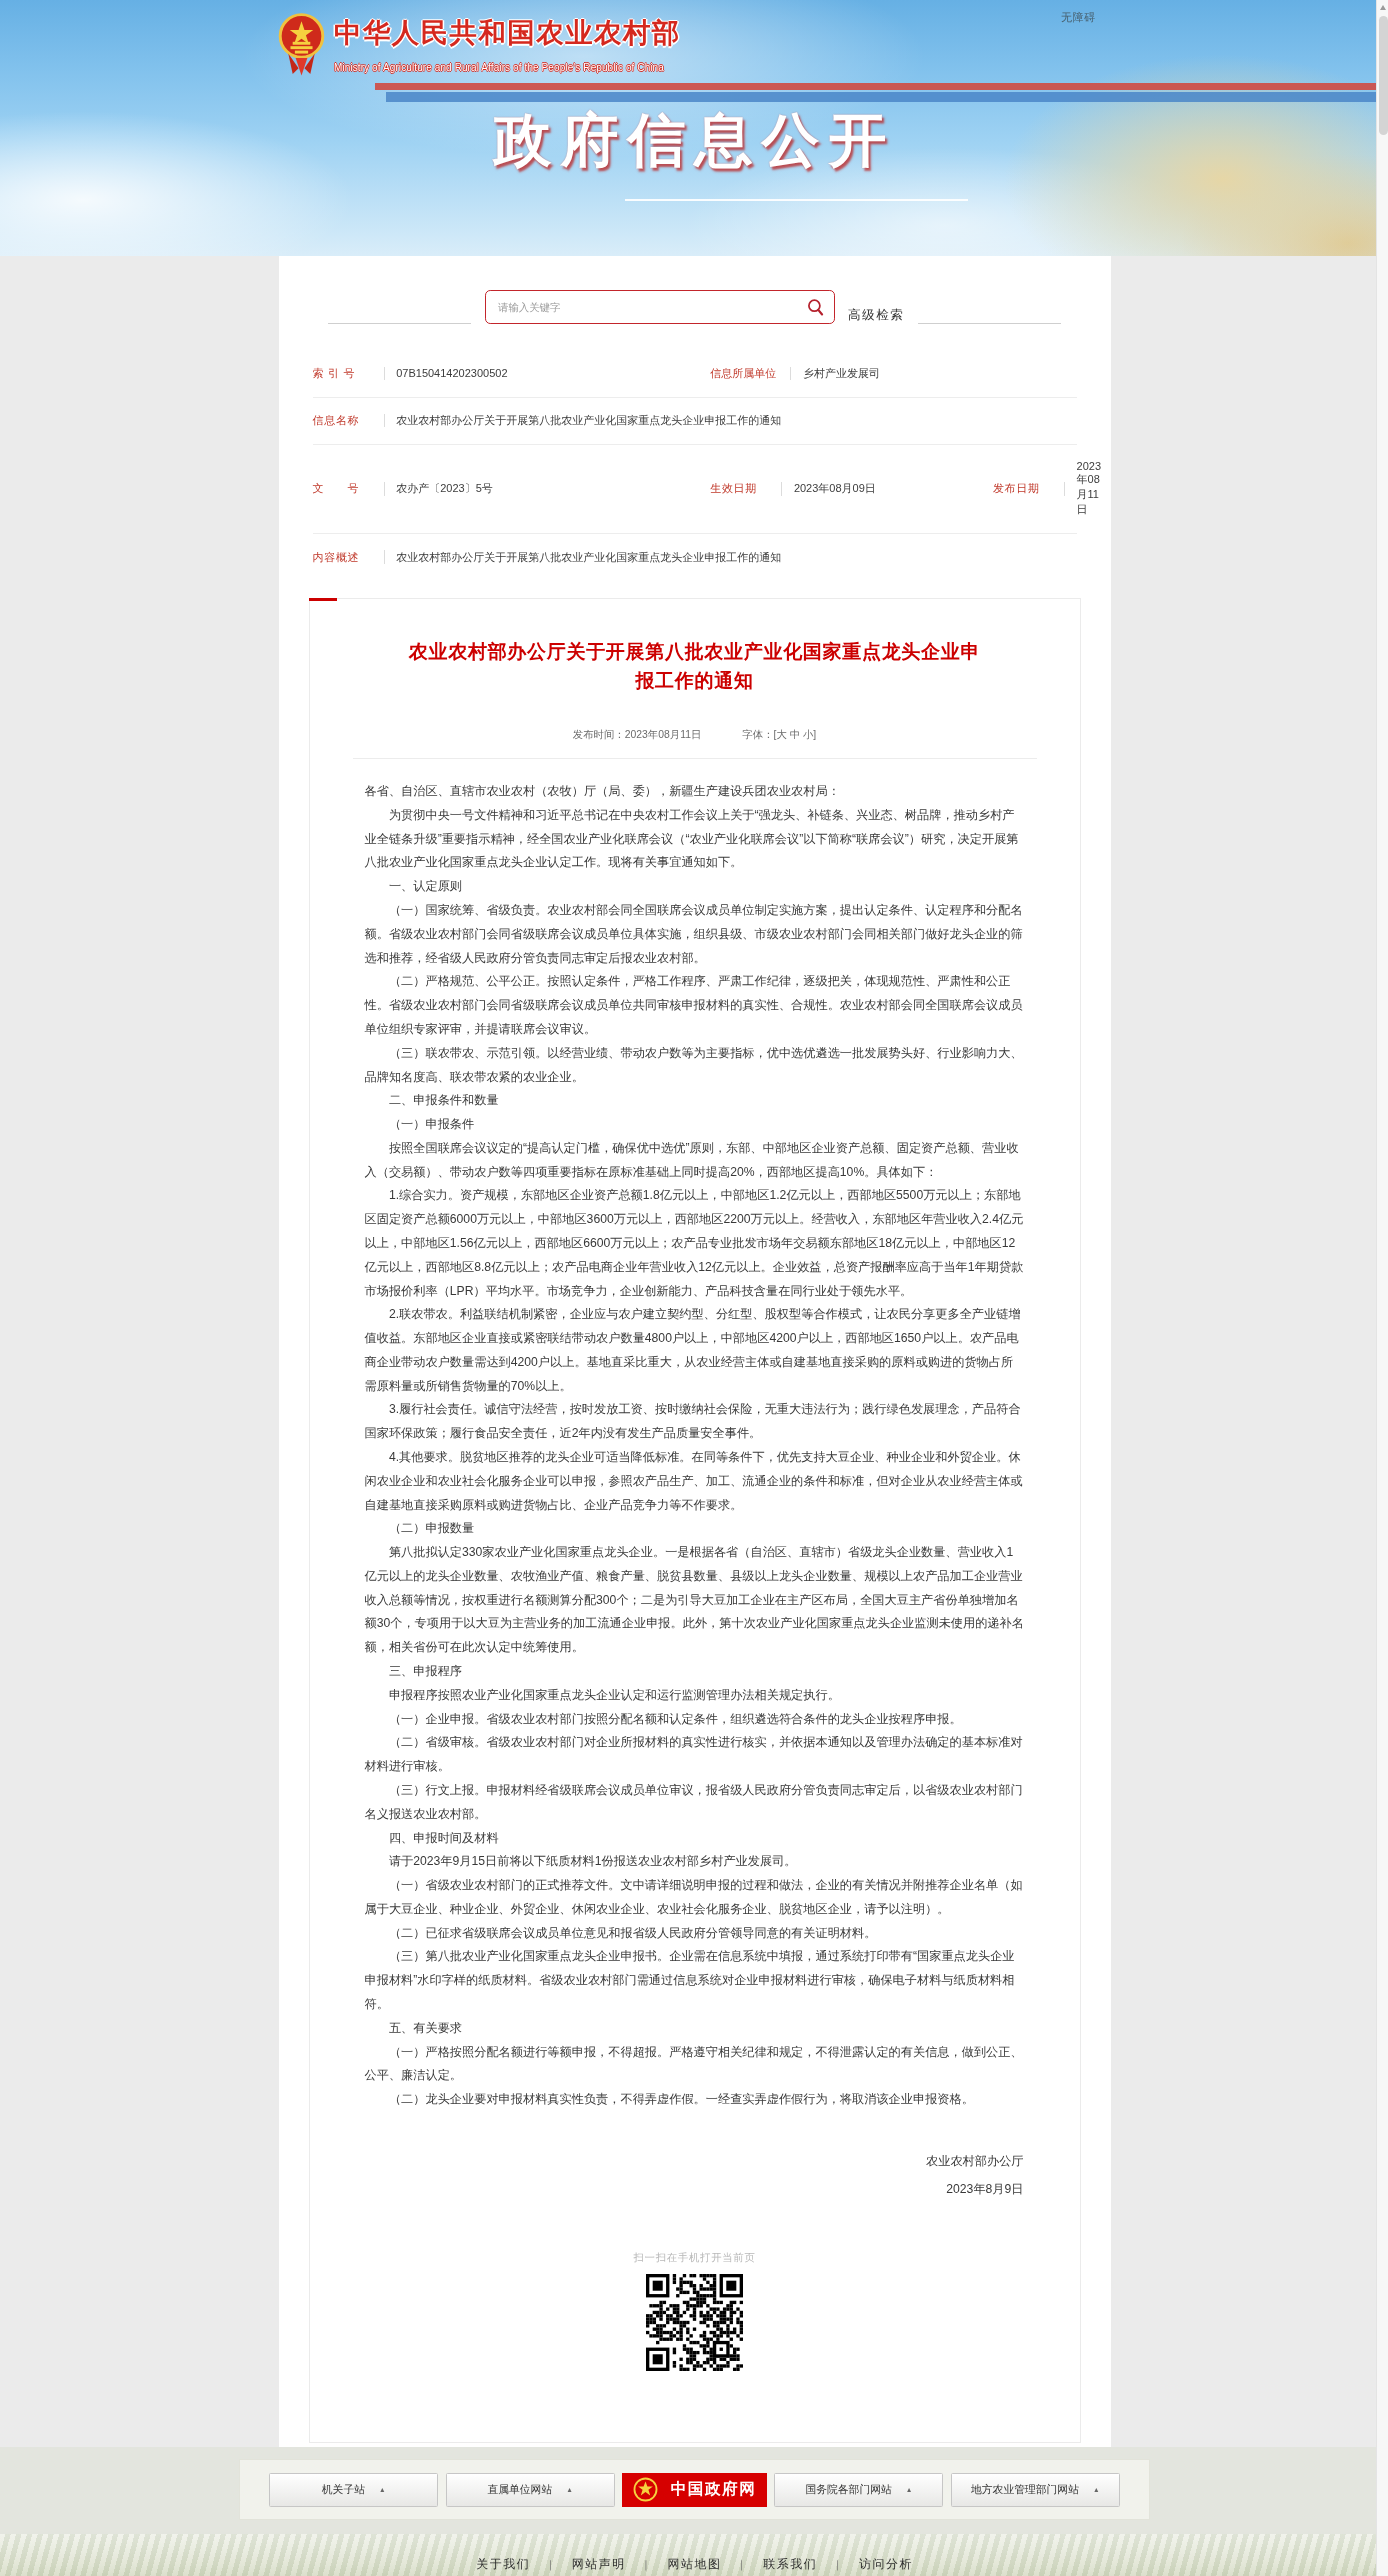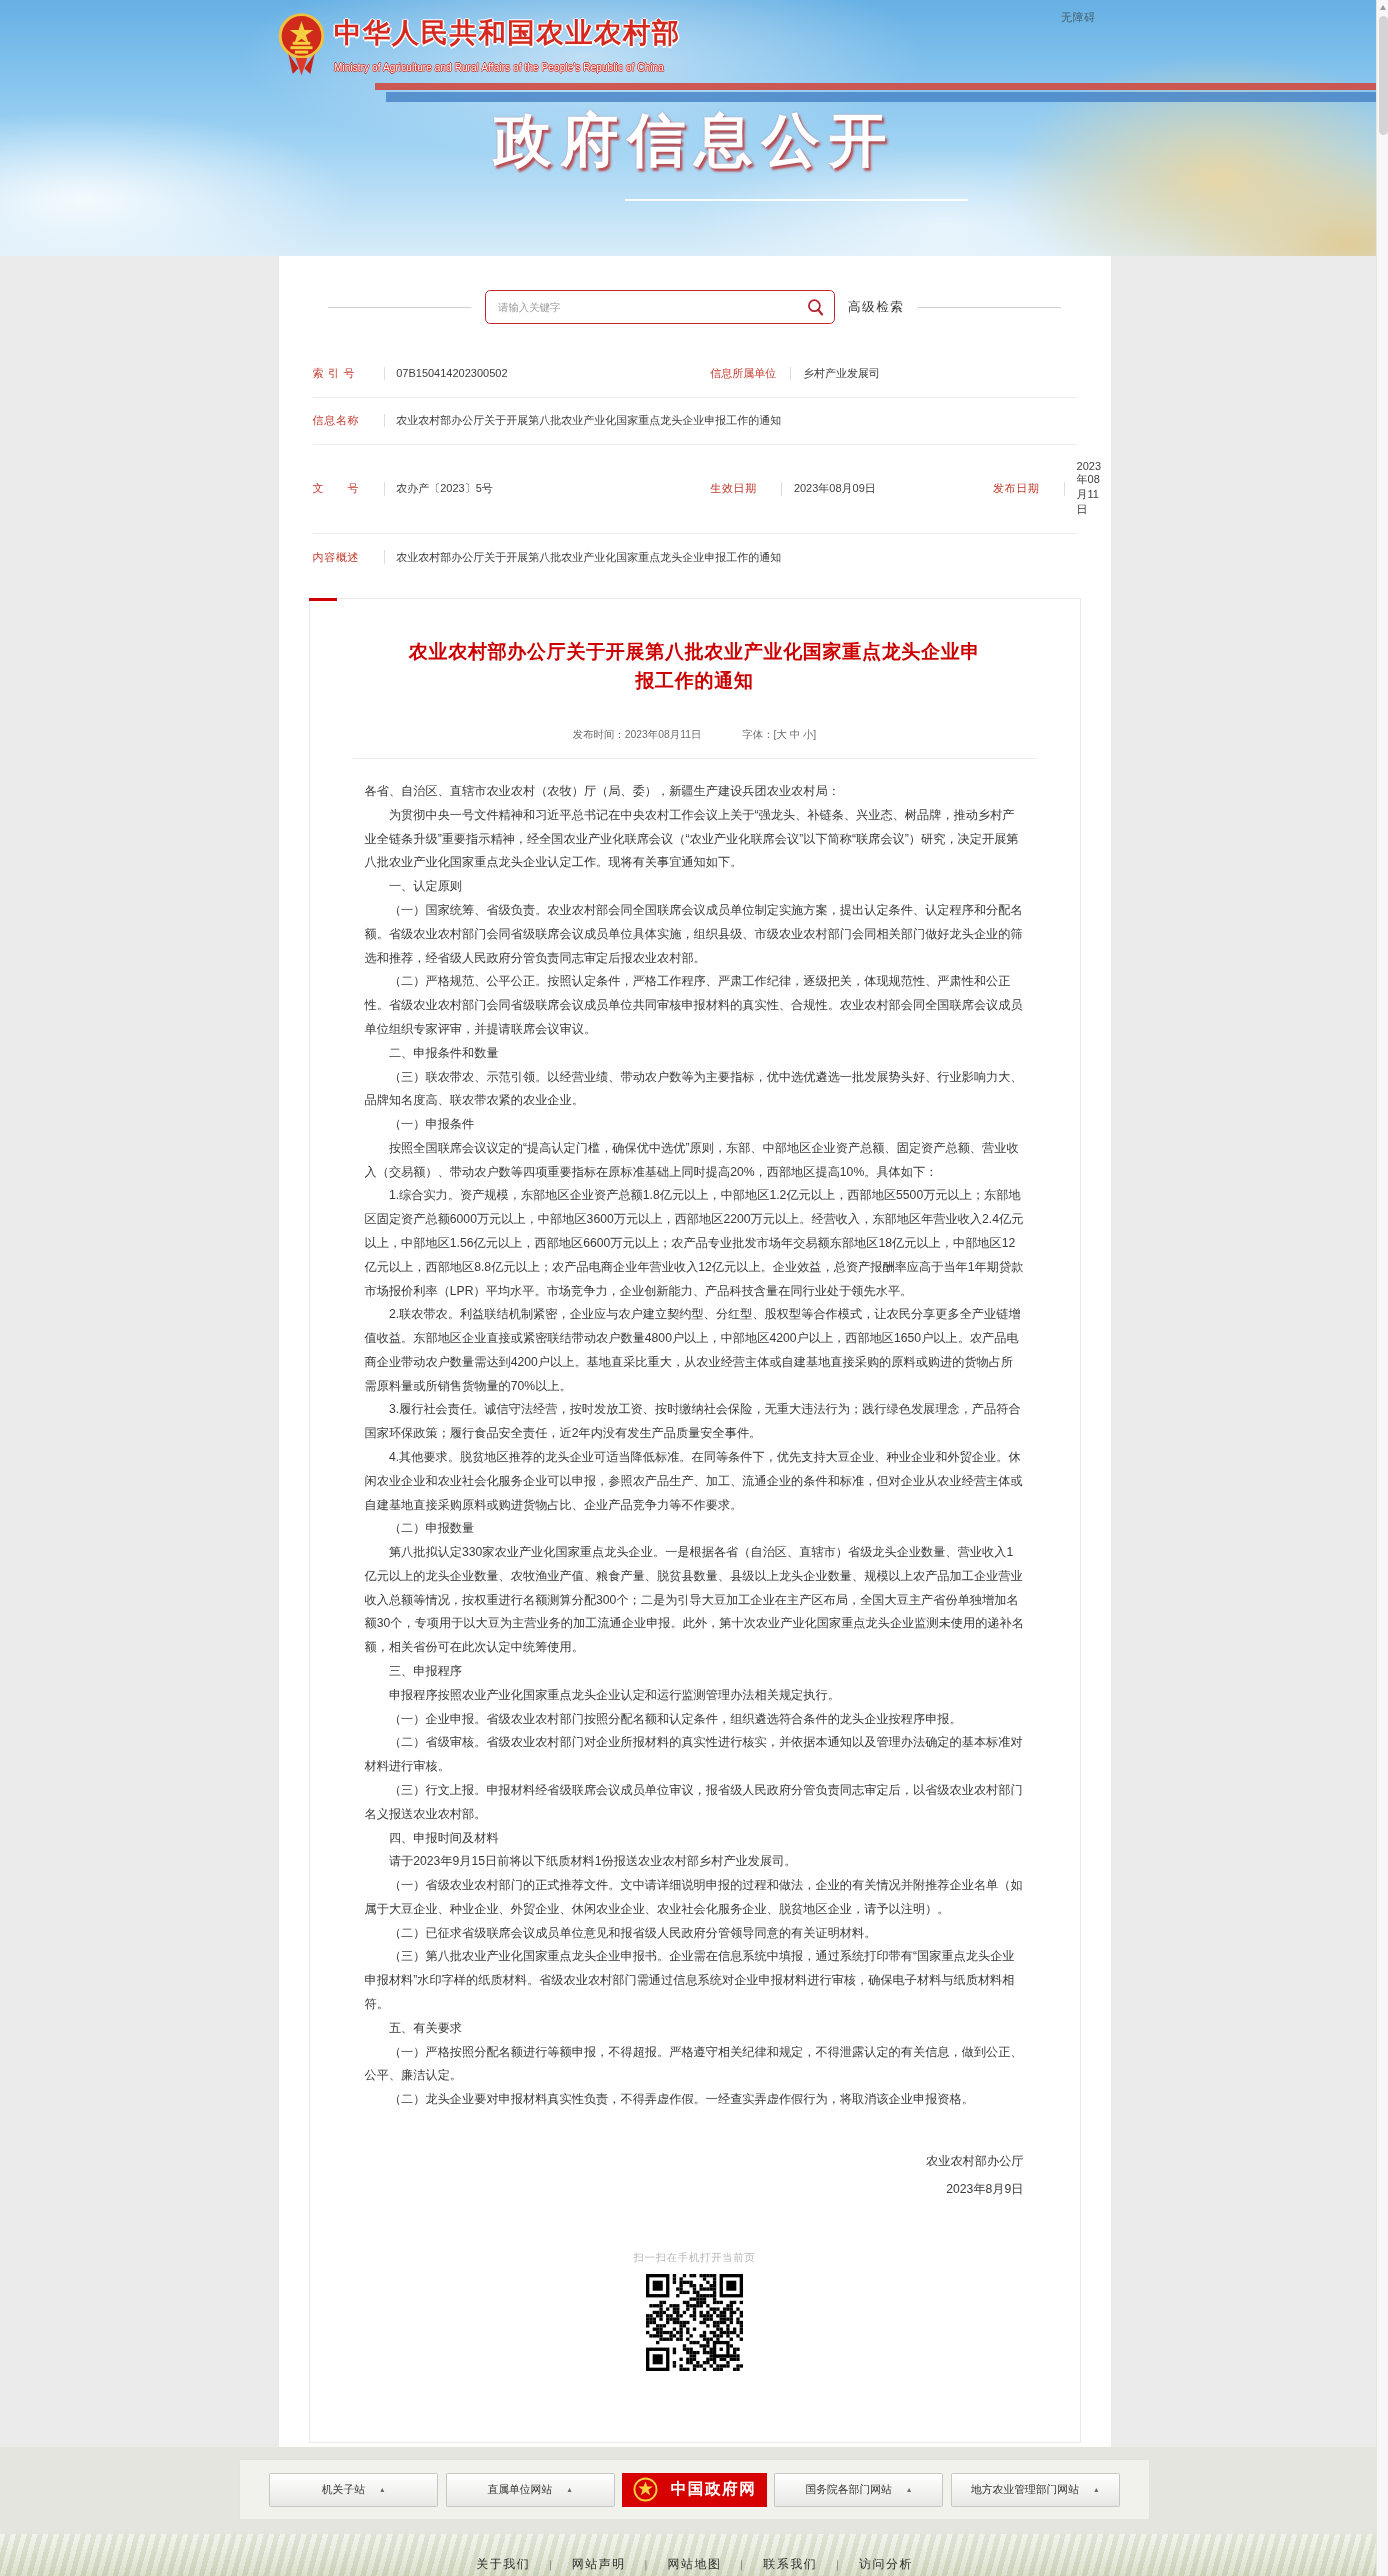--- a/index.html
+++ b/index.html
@@ -53,21 +53,21 @@
     position:absolute;top:102px;left:0;width:100%;text-align:center;z-index:2;
     font-size:58px;font-weight:bold;color:#fff;letter-spacing:9px;
     text-shadow:2.2px 3px 2.2px rgba(190,40,40,.78),0 0 1.5px rgba(190,40,40,.45);
   }
   .banner-underline{position:absolute;top:199px;left:625px;width:343px;height:1.5px;background:rgba(255,255,255,.92);z-index:2;}
 
   
   .main-wrap{background:#ebebeb;padding-bottom:0;}
   .card{width:832px;margin:0 auto;background:#fff;padding-bottom:4.5px;}
 
-  .search-row{display:flex;align-items:center;justify-content:center;gap:13.4px;padding:34px 0 19px;}
+  .search-row{display:flex;align-items:flex-end;justify-content:center;gap:13.4px;padding:34px 0 19px;}
   .h-line{width:143px;height:0.7px;background:#cfcfcf;}
   .search-box{
     width:350px;height:34px;border:1.5px solid var(--accent-red);border-radius:5.2px;
     display:flex;align-items:center;padding:0 7.4px 0 10.4px;background:#fff;
   }
   .search-box input{flex:1;border:none;outline:none;font-size:10.4px;color:#333;font-family:inherit;background:transparent;}
   .search-box input::placeholder{color:#9a9a9a;}
   .search-btn{border:none;background:none;padding:1.5px;display:flex;align-items:center;cursor:pointer;}
   .adv-search{font-size:12.6px;color:#333;letter-spacing:1.5px;}
 
@@ -225,23 +225,23 @@
         </span>
       
             <p>为贯彻中央一号文件精神和习近平总书记在中央农村工作会议上关于“强龙头、补链条、兴业态、树品牌，推动乡村产业全链条升级”重要指示精神，经全国农业产业化联席会议（“农业产业化联席会议”以下简称“联席会议”）研究，决定开展第八批农业产业化国家重点龙头企业认定工作。现将有关事宜通知如下。</p>
           
             <p>一、认定原则</p>
           
             <p>（一）国家统筹、省级负责。农业农村部会同全国联席会议成员单位制定实施方案，提出认定条件、认定程序和分配名额。省级农业农村部门会同省级联席会议成员单位具体实施，组织县级、市级农业农村部门会同相关部门做好龙头企业的筛选和推荐，经省级人民政府分管负责同志审定后报农业农村部。</p>
           
             <p>（二）严格规范、公平公正。按照认定条件，严格工作程序、严肃工作纪律，逐级把关，体现规范性、严肃性和公正性。省级农业农村部门会同省级联席会议成员单位共同审核申报材料的真实性、合规性。农业农村部会同全国联席会议成员单位组织专家评审，并提请联席会议审议。</p>
           
+            <p>（三）联农带农、示范引领。以经营业绩、带动农户数等为主要指标，优中选优遴选一批发展势头好、行业影响力大、品牌知名度高、联农带农紧的农业企业。</p>
+          
             <p>二、申报条件和数量</p>
-          
-            <p>（三）联农带农、示范引领。以经营业绩、带动农户数等为主要指标，优中选优遴选一批发展势头好、行业影响力大、品牌知名度高、联农带农紧的农业企业。</p>
           
             <p>（一）申报条件</p>
           
             <p>按照全国联席会议议定的“提高认定门槛，确保优中选优”原则，东部、中部地区企业资产总额、固定资产总额、营业收入（交易额）、带动农户数等四项重要指标在原标准基础上同时提高20%，西部地区提高10%。具体如下：</p>
           
             <p>1.综合实力。资产规模，东部地区企业资产总额1.8亿元以上，中部地区1.2亿元以上，西部地区5500万元以上；东部地区固定资产总额6000万元以上，中部地区3600万元以上，西部地区2200万元以上。经营收入，东部地区年营业收入2.4亿元以上，中部地区1.56亿元以上，西部地区6600万元以上；农产品专业批发市场年交易额东部地区18亿元以上，中部地区12亿元以上，西部地区8.8亿元以上；农产品电商企业年营业收入12亿元以上。企业效益，总资产报酬率应高于当年1年期贷款市场报价利率（LPR）平均水平。市场竞争力，企业创新能力、产品科技含量在同行业处于领先水平。</p>
           
             <p>2.联农带农。利益联结机制紧密，企业应与农户建立契约型、分红型、股权型等合作模式，让农民分享更多全产业链增值收益。东部地区企业直接或紧密联结带动农户数量4800户以上，中部地区4200户以上，西部地区1650户以上。农产品电商企业带动农户数量需达到4200户以上。基地直采比重大，从农业经营主体或自建基地直接采购的原料或购进的货物占所需原料量或所销售货物量的70%以上。</p>
           
             <p>3.履行社会责任。诚信守法经营，按时发放工资、按时缴纳社会保险，无重大违法行为；践行绿色发展理念，产品符合国家环保政策；履行食品安全责任，近2年内没有发生产品质量安全事件。</p>

